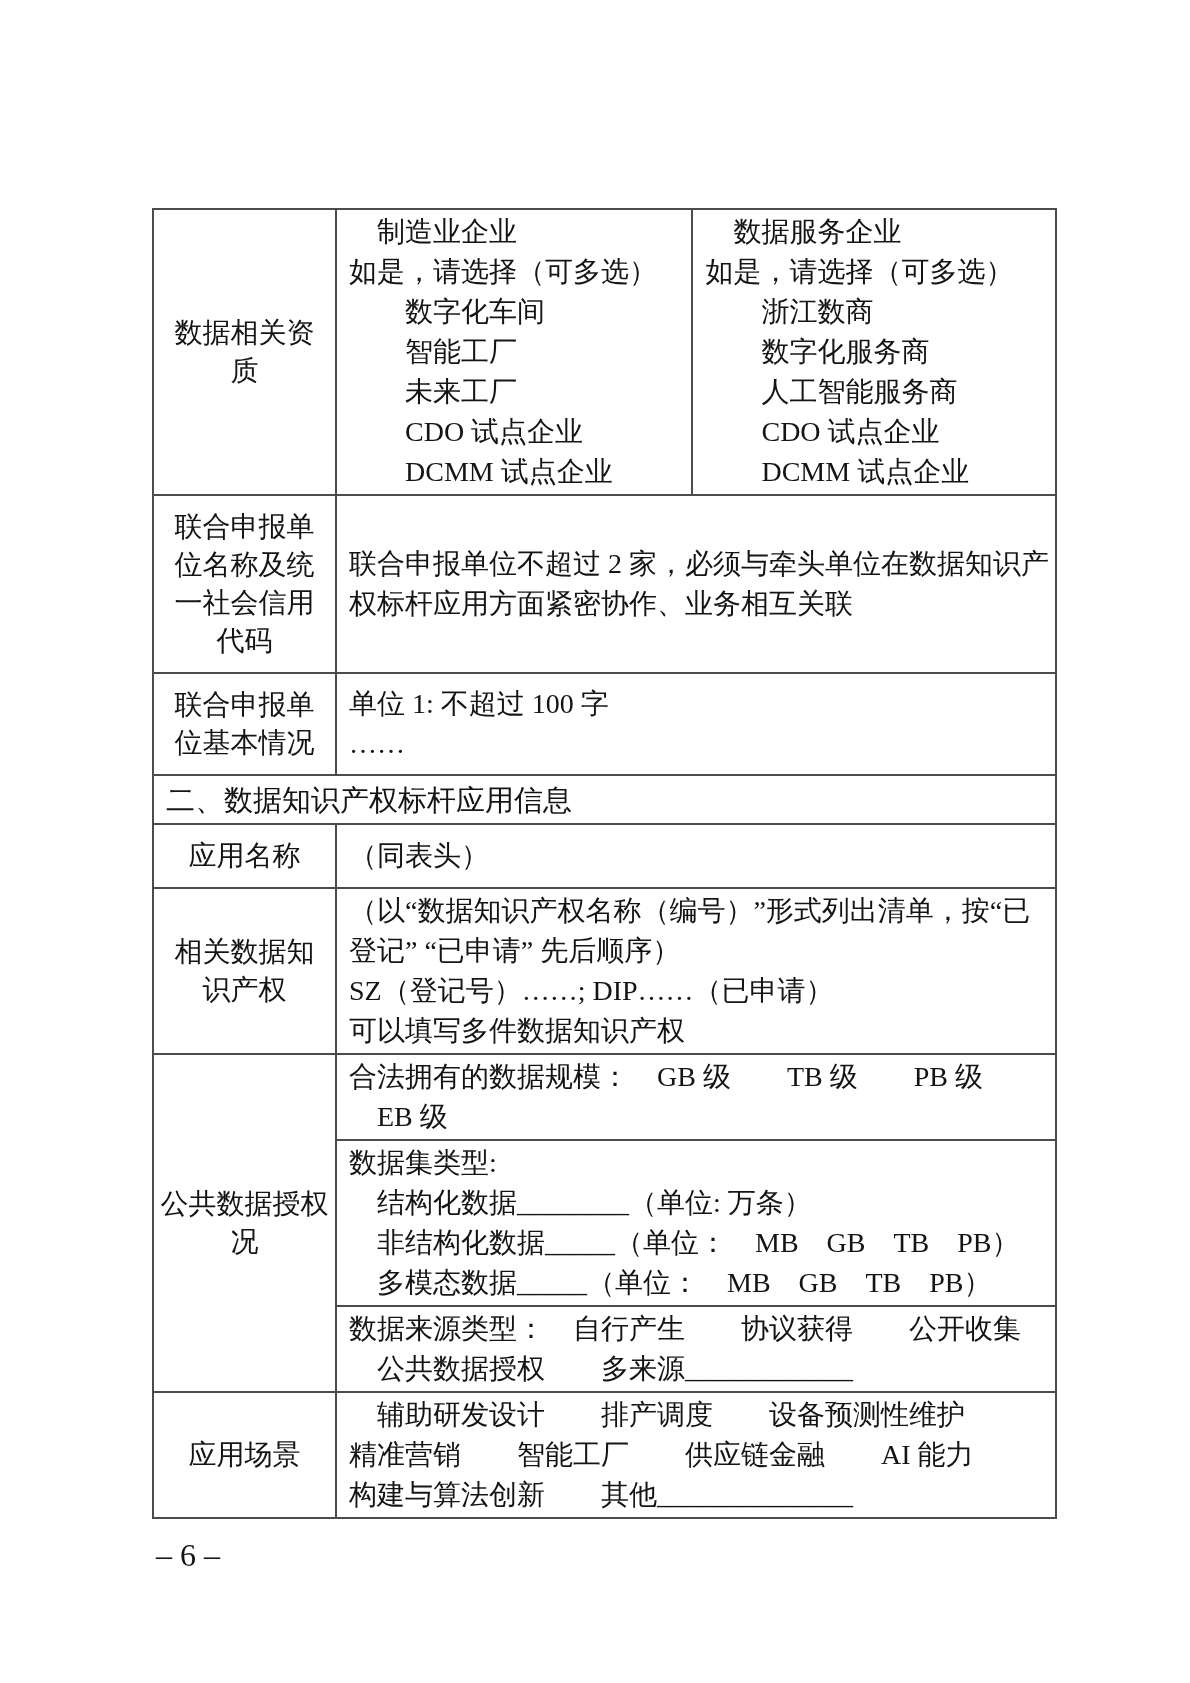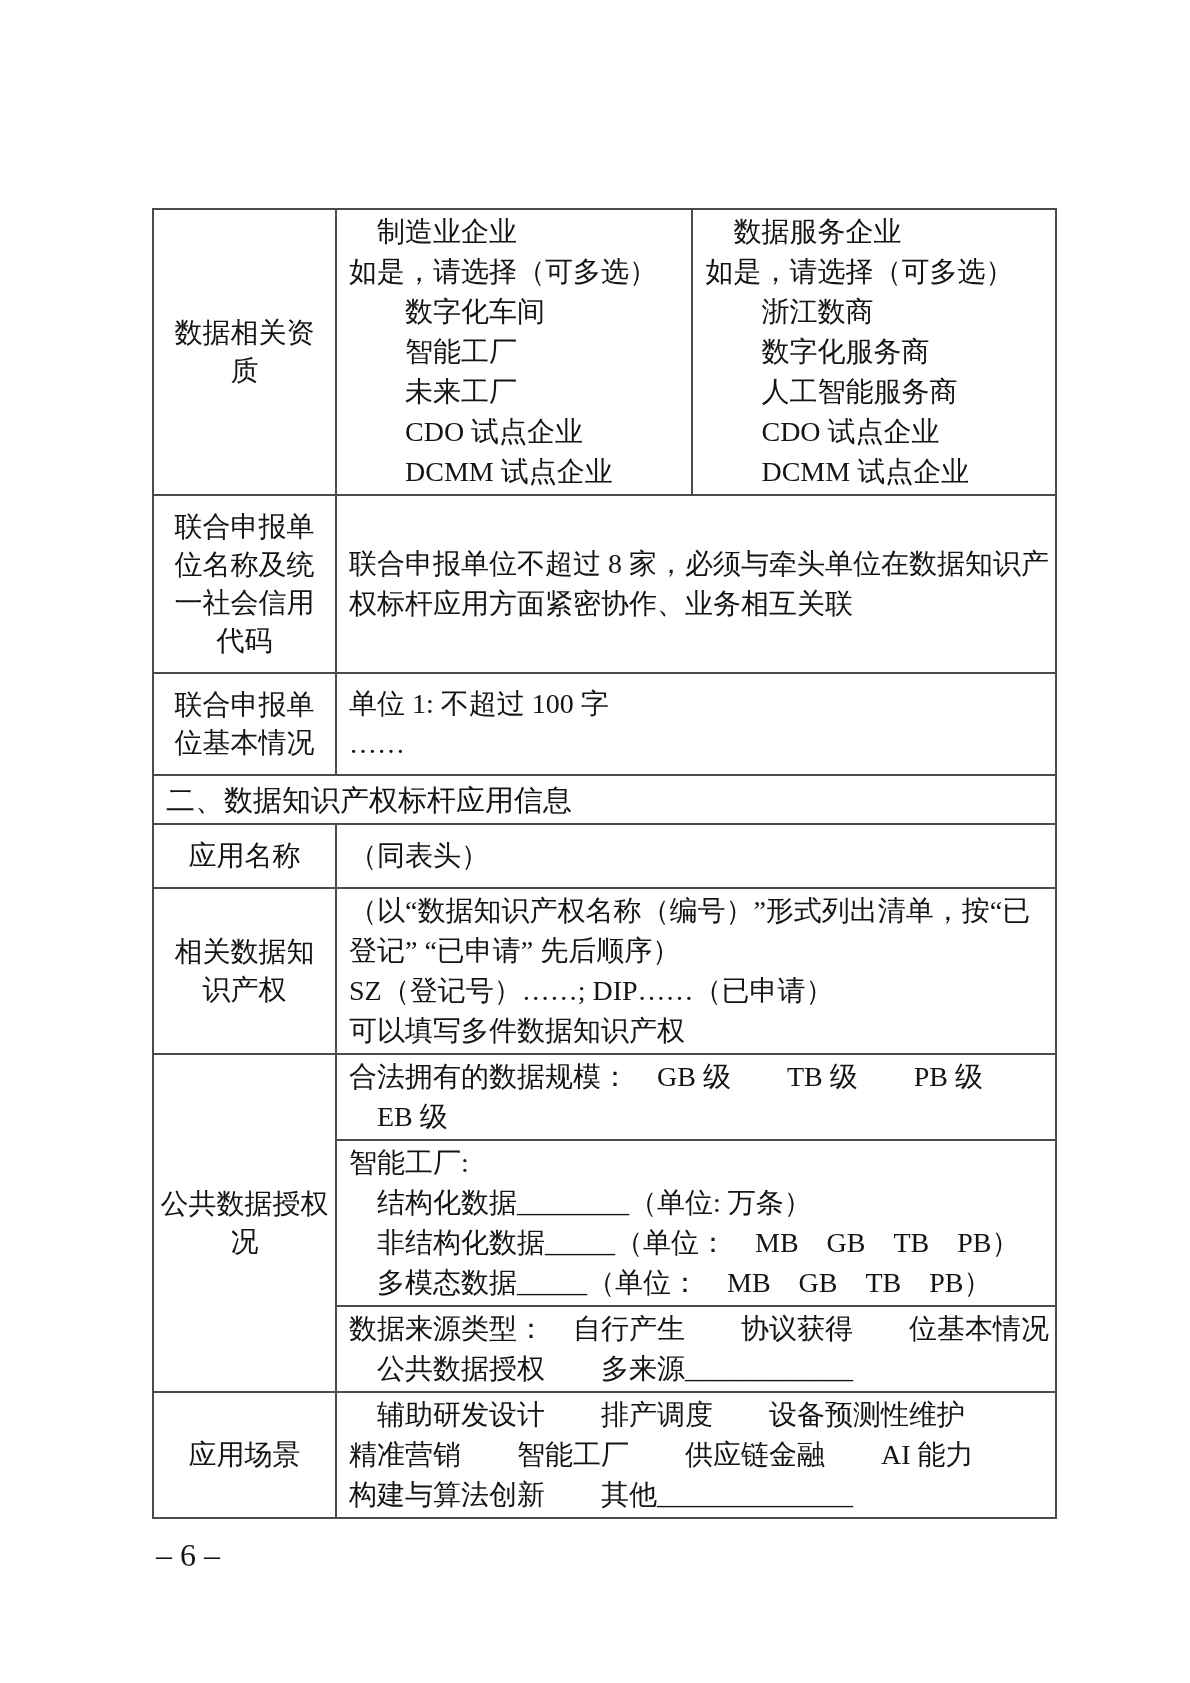--- a/index.html
+++ b/index.html
@@ -83,21 +83,21 @@
 　　人工智能服务商
 　　CDO 试点企业
 　　DCMM 试点企业</td>
   </tr>
 
   <tr style="height:158px">
     <td class="lbl">联合申报单
 位名称及统
 一社会信用
 代码</td>
-    <td class="ct" colspan="2">联合申报单位不超过 8 家，必须与牵头单位在数据知识产
+    <td class="ct" colspan="2">联合申报单位不超过 2 家，必须与牵头单位在数据知识产
 权标杆应用方面紧密协作、业务相互关联</td>
   </tr>
 
   <tr style="height:83px">
     <td class="lbl">联合申报单
 位基本情况</td>
     <td class="ct" colspan="2">单位 1: 不超过 100 字
 ……</td>
   </tr>
 
@@ -119,27 +119,27 @@
 可以填写多件数据知识产权</td>
   </tr>
 
   <tr style="height:79px">
     <td class="lbl" rowspan="3">公共数据授权
 况</td>
     <td class="ct" colspan="2">合法拥有的数据规模：　GB 级　　TB 级　　PB 级
 　EB 级</td>
   </tr>
   <tr style="height:163px">
-    <td class="ct" colspan="2">智能工厂:
+    <td class="ct" colspan="2">数据集类型:
 　结构化数据________（单位: 万条）
 　非结构化数据_____（单位：　MB　GB　TB　PB）
 　多模态数据_____（单位：　MB　GB　TB　PB）</td>
   </tr>
   <tr style="height:80px">
-    <td class="ct" colspan="2">数据来源类型：　自行产生　　协议获得　　位基本情况
+    <td class="ct" colspan="2">数据来源类型：　自行产生　　协议获得　　公开收集
 　公共数据授权　　多来源____________</td>
   </tr>
 
   <tr style="height:121px">
     <td class="lbl">应用场景</td>
     <td class="ct" colspan="2">　辅助研发设计　　排产调度　　设备预测性维护
 精准营销　　智能工厂　　供应链金融　　AI 能力
 构建与算法创新　　其他______________</td>
   </tr>
 </tbody>

